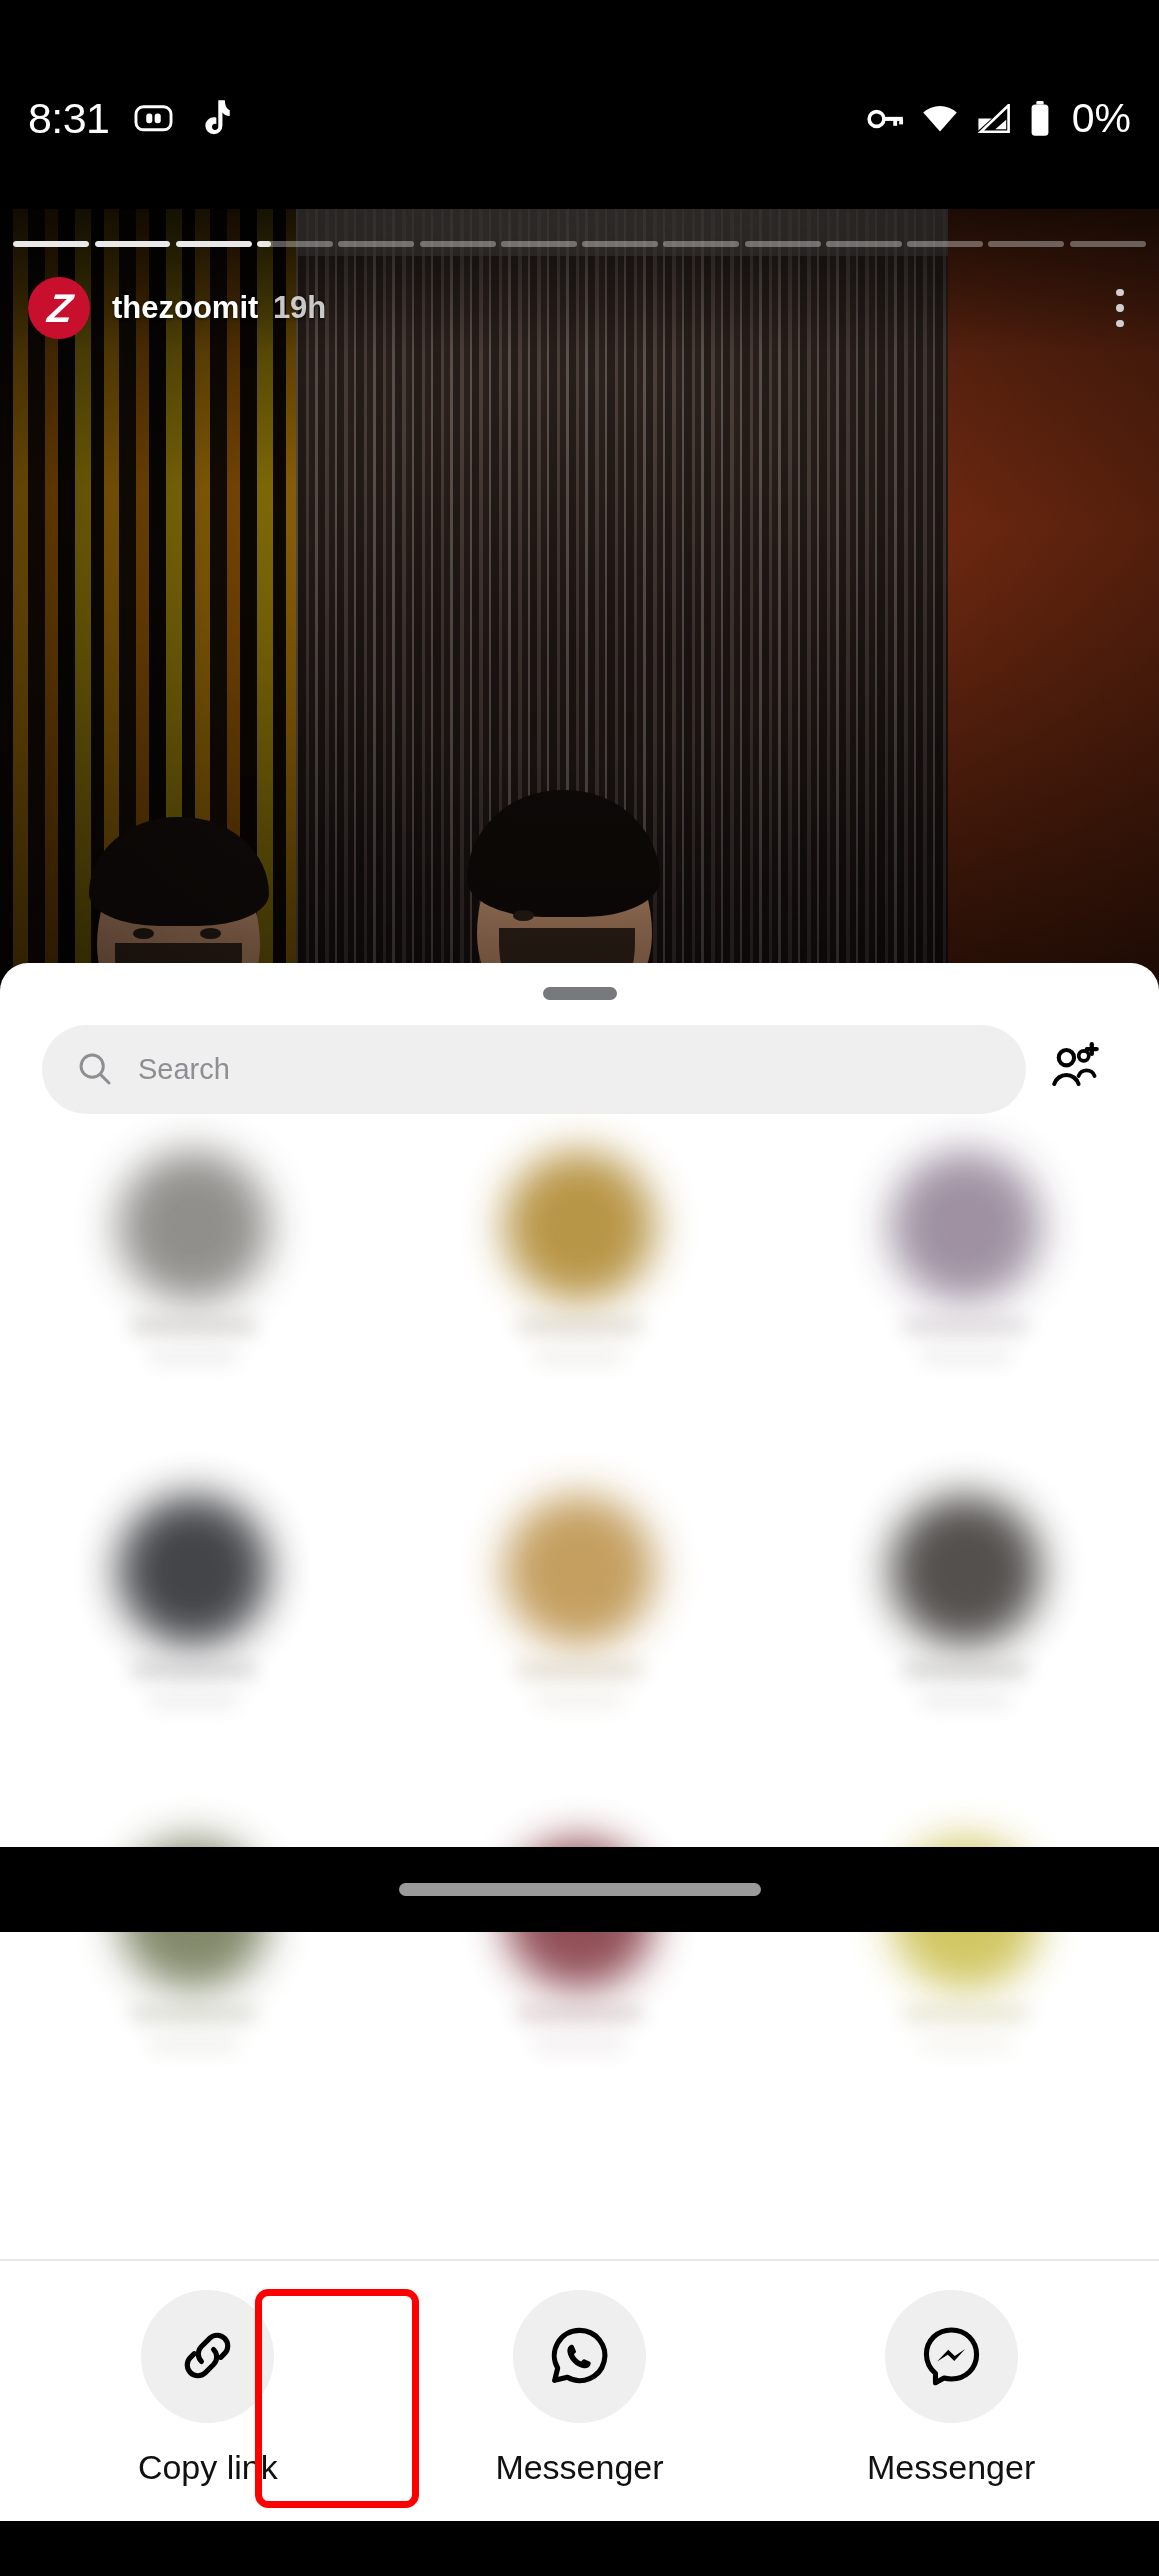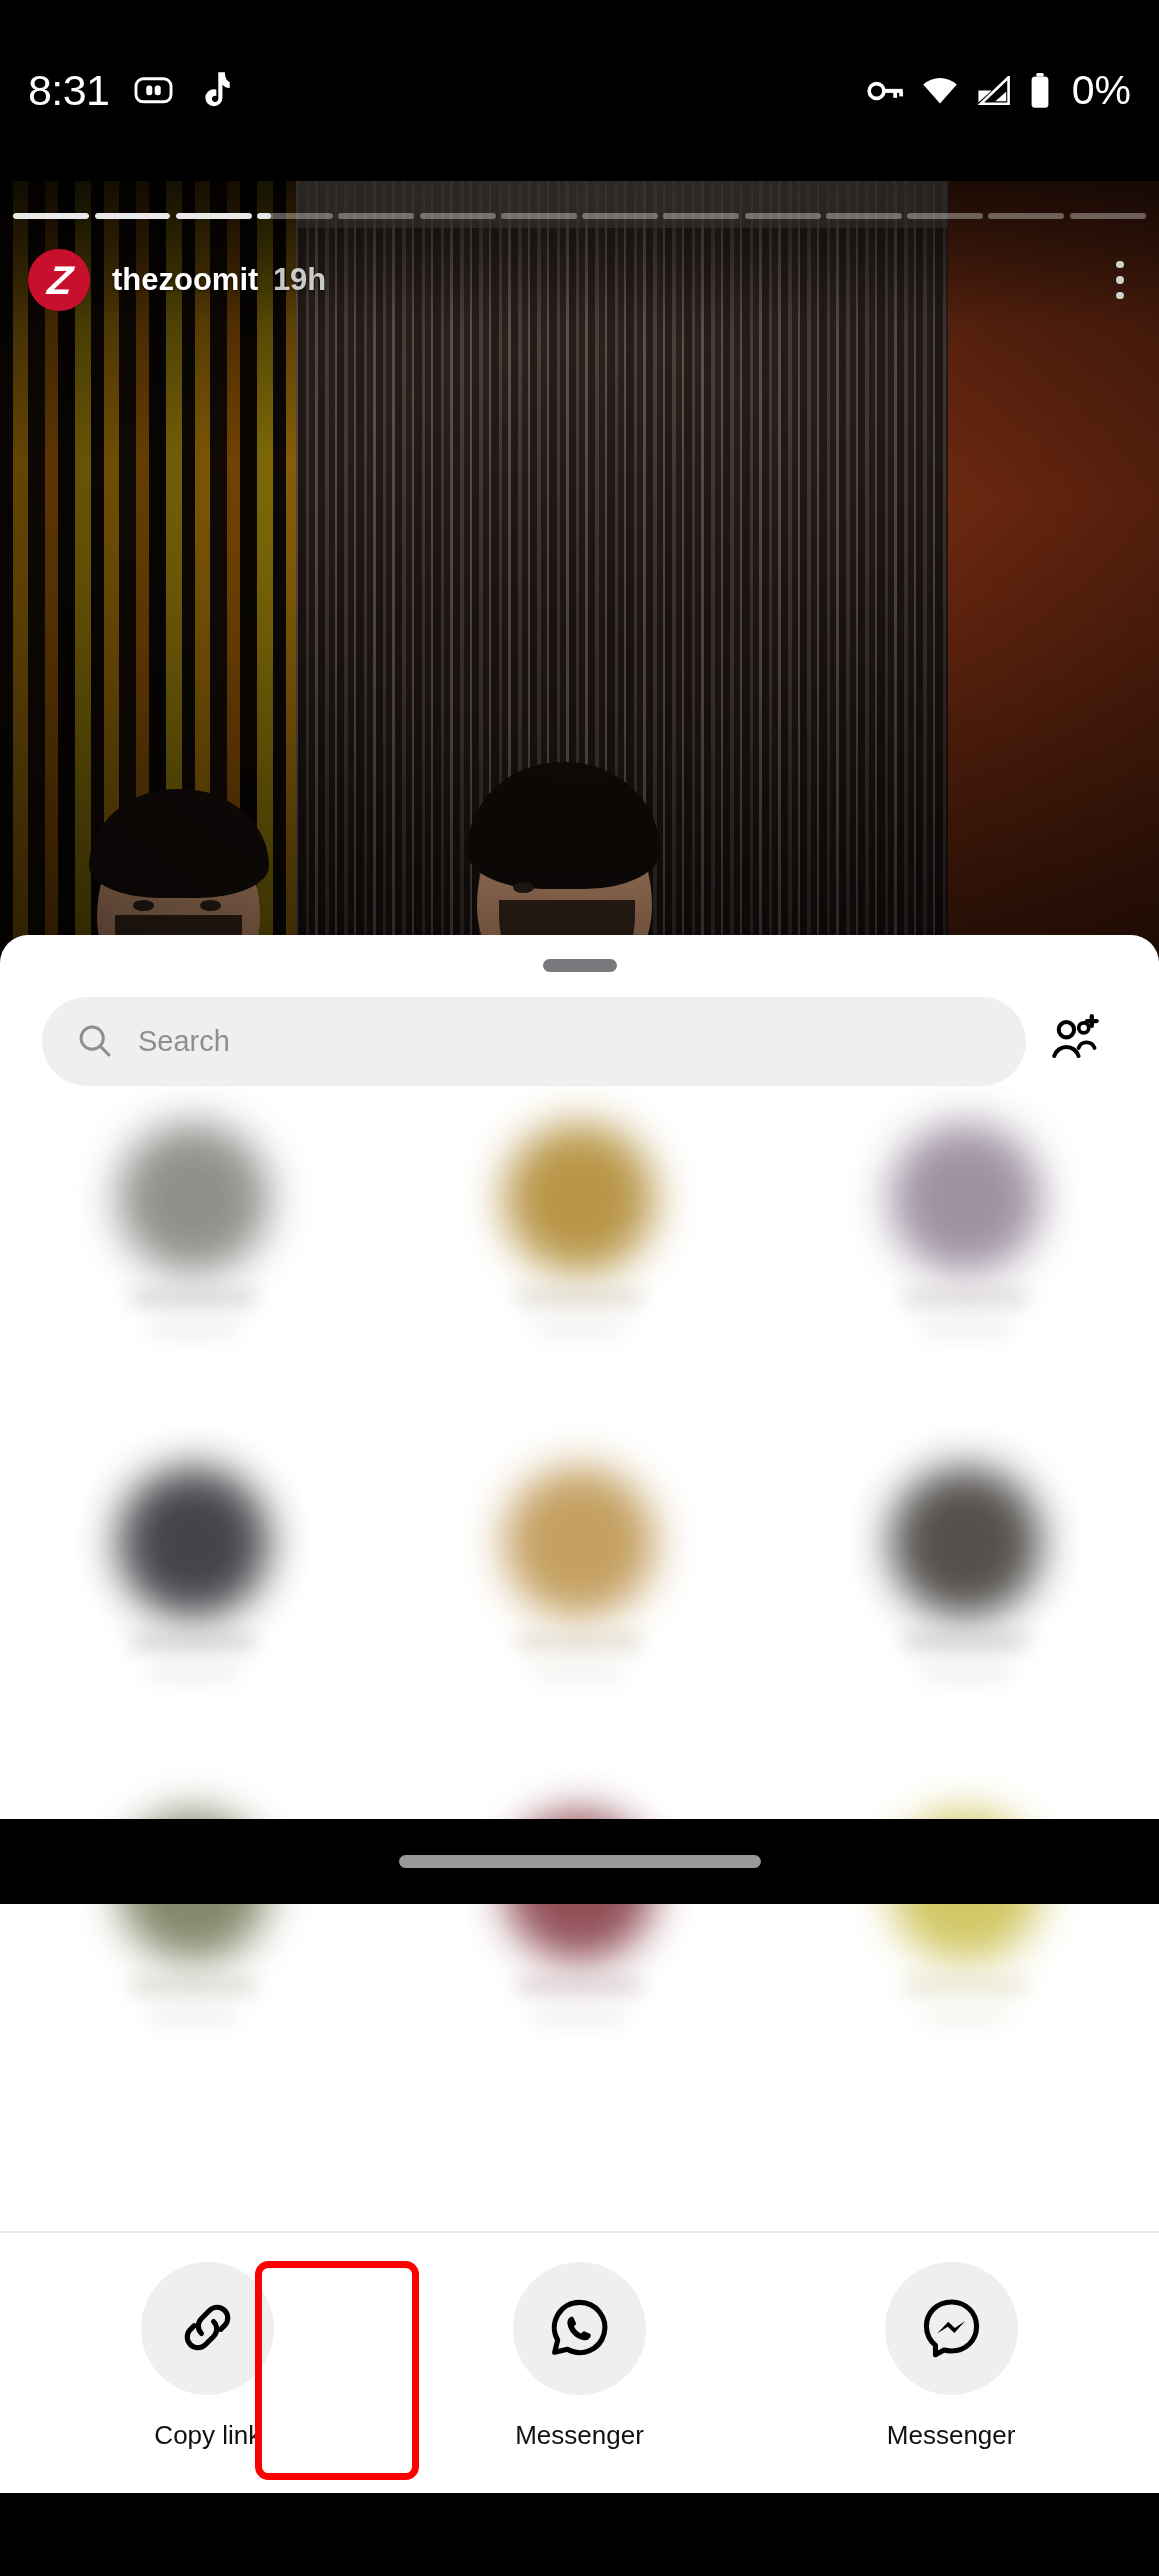--- a/index.html
+++ b/index.html
@@ -2,21 +2,21 @@
 <html style="font-size:9.7px"><head>
 <meta charset="utf-8">
 <style>
   * { margin:0; padding:0; box-sizing:border-box; }
   html,body {
     width:1159px; height:2576px;
     background:#000;
     font-family:"Liberation Sans", sans-serif;
     overflow:hidden;
   }
-  .phone { position:relative; width:1159px; height:1904px; background:#3b82f6; }
+  .phone { position:relative; width:1159px; height:1904px; background:#3b82f6;margin-top:28px; }
 
   
   .statusbar{
     position:absolute; left:0; top:0; width:1159px; height:181px;
     background:#000; display:flex; align-items:center;
     padding:0 28px; z-index:40;
   }
   .sb-left{ display:flex; align-items:center; gap:25px; }
   .sb-clock{ color:#fff; font-size:43px; letter-spacing:-0.6px; font-weight:400; line-height:1; }
   .sb-right{ margin-left:auto; display:flex; align-items:center; gap:18px; }
@@ -188,21 +188,21 @@
     height:260px; display:flex; align-items:flex-start;
     justify-content:space-around; padding:29px 22px 0 22px; position:relative;
   }
   .action{
     width:175px; display:flex; flex-direction:column; align-items:center; gap:25px;
   }
   .act-circle{
     width:133px; height:133px; border-radius:50%; background:#efeff0;
     display:flex; align-items:center; justify-content:center;
   }
-  .act-label{ font-size:26px; color:#111; }
+  .act-label{ font-size:34px; color:#111; }
 
   .highlight{
     position:absolute; left:255px; top:28px; width:164px; height:219px;
     border:7.8px solid #ff0000; border-radius:13.3px; pointer-events:none;
   }
 
   
   .navbar{
     position:absolute; left:0; bottom:0; width:1159px; height:85px;
     background:#000; display:flex; align-items:center; justify-content:center; z-index:50;

